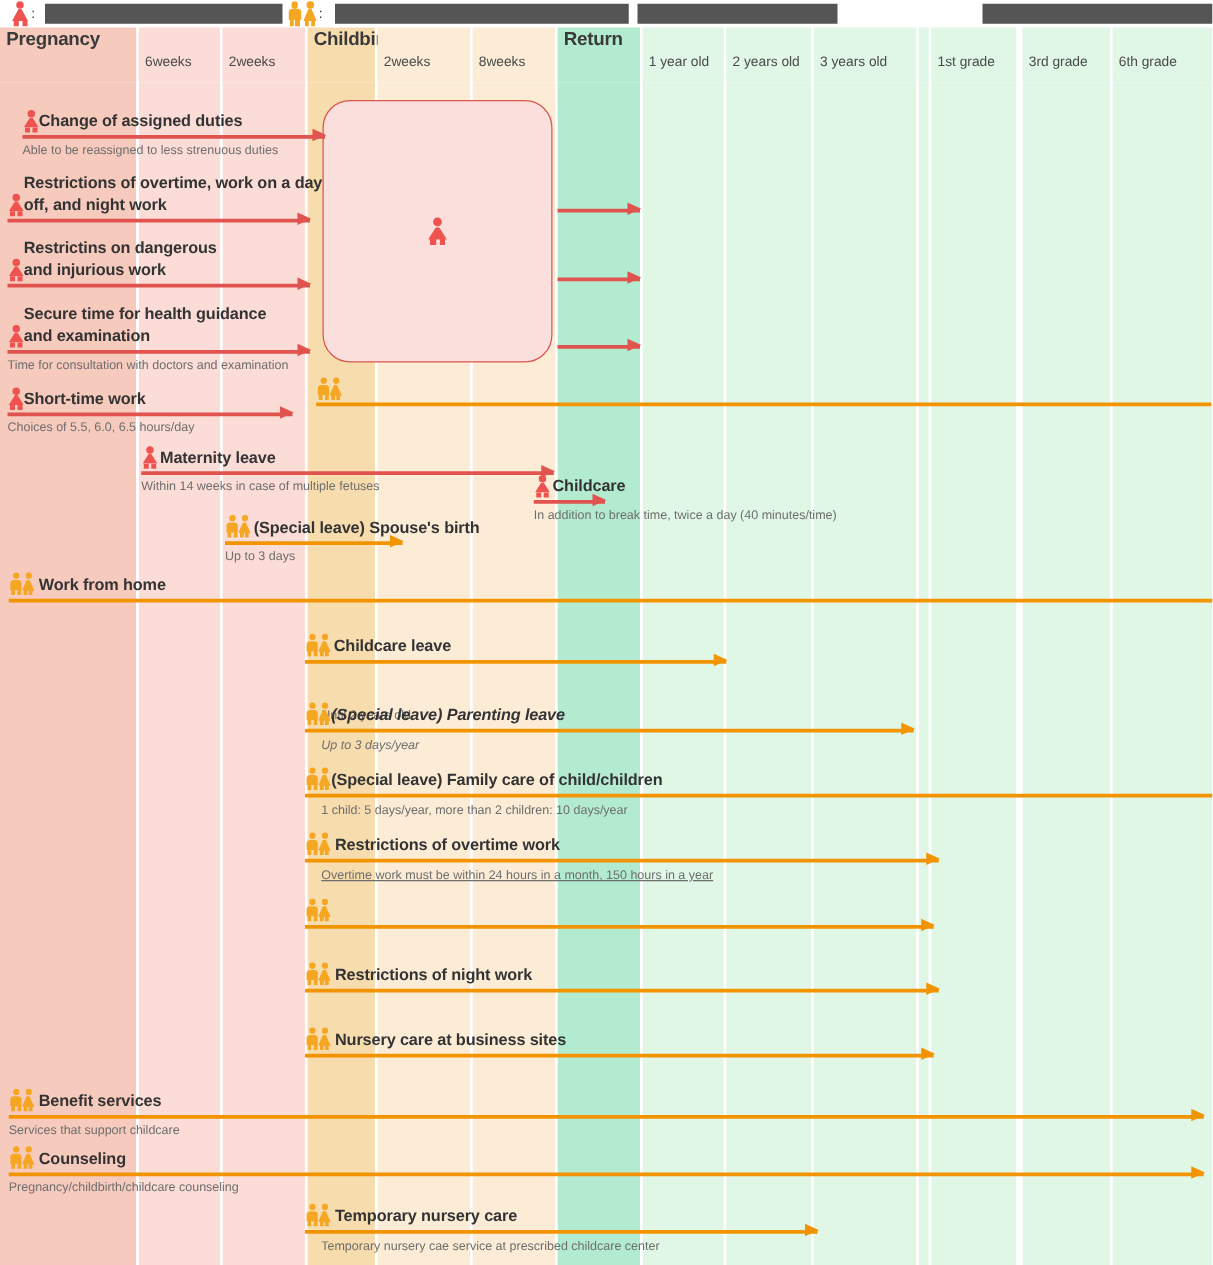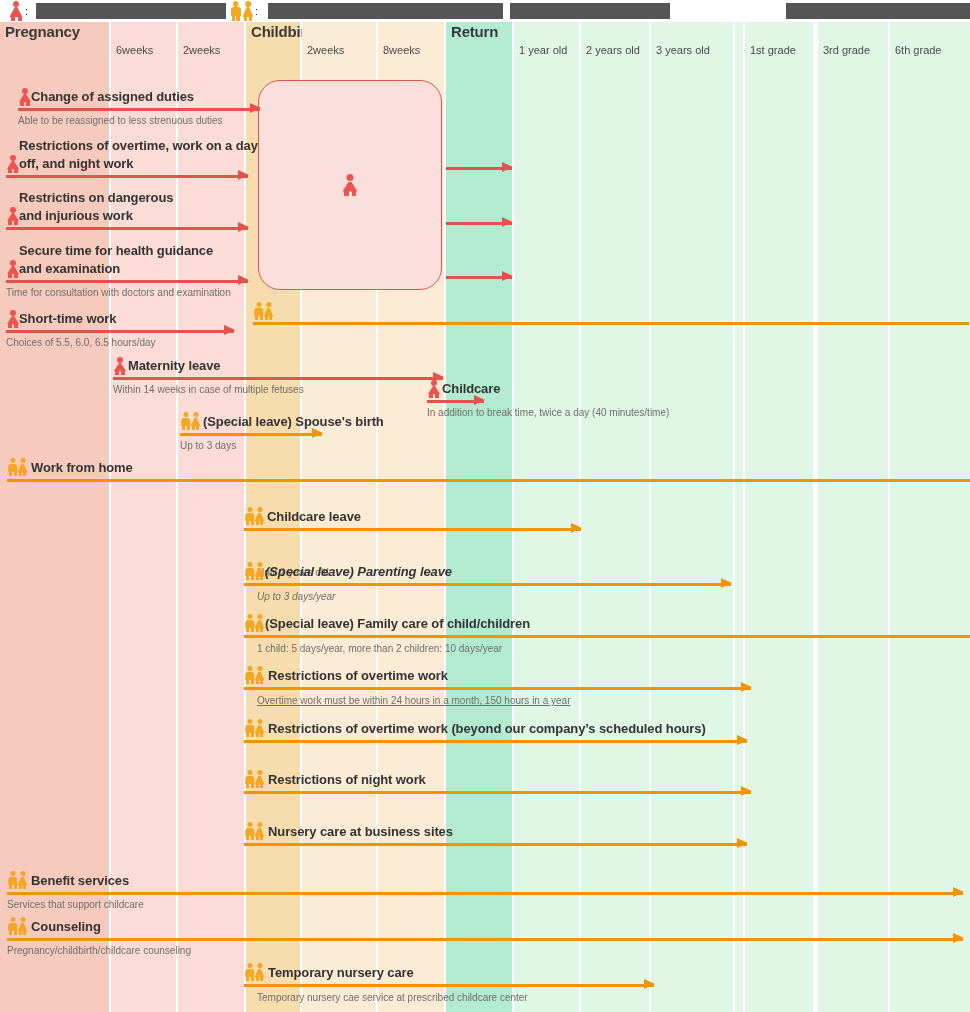--- a/index.html
+++ b/index.html
@@ -462,21 +462,20 @@
     <span class="body" style="top:5.5px;width:9.5px;height:8px;background:#f5a623;border-radius:3px 3px 0 0;"></span>
     <span class="legL" style="left:1.5px;width:3px;height:5px;background:#f5a623;"></span>
     <span class="legR" style="right:1.5px;width:3px;height:5px;background:#f5a623;"></span>
   </span>
   <span class="fig icon" style="left:14px;top:2px;width:11px;height:18px;">
     <span class="head" style="top:0;width:5px;height:5px;background:#f5a623;"></span>
     <span class="body" style="top:5.5px;width:10px;height:9px;background:#f5a623;clip-path:polygon(40% 0,60% 0,100% 100%,0 100%);"></span>
     <span class="legL" style="left:1.8px;width:3px;height:4.5px;background:#f5a623;"></span>
     <span class="legR" style="right:1.8px;width:3px;height:4.5px;background:#f5a623;"></span>
   </span>
-  <span class="title bigtitle" style="left:28px;top:4px;">Restrictions of overtime work (beyond our company’s scheduled hours)</span>
   <div class="arrow orange" style="left:4px;top:22px;width:503px;">
       <span class="line"></span>
       <span class="head"></span>
     </div>
 </div>
 
 <div class="row" style="left:240px;top:768px;width:520px;height:35px;">
   <span class="fig icon" style="left:4px;top:2px;width:11px;height:18px;">
     <span class="head" style="top:0;width:5px;height:5px;background:#f5a623;"></span>
     <span class="body" style="top:5.5px;width:9.5px;height:8px;background:#f5a623;border-radius:3px 3px 0 0;"></span>

